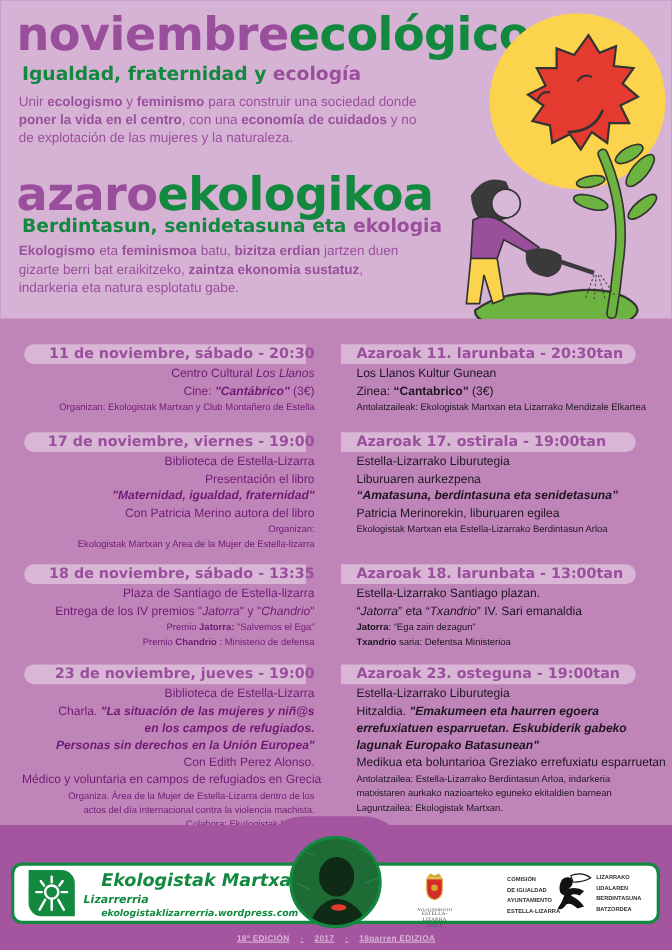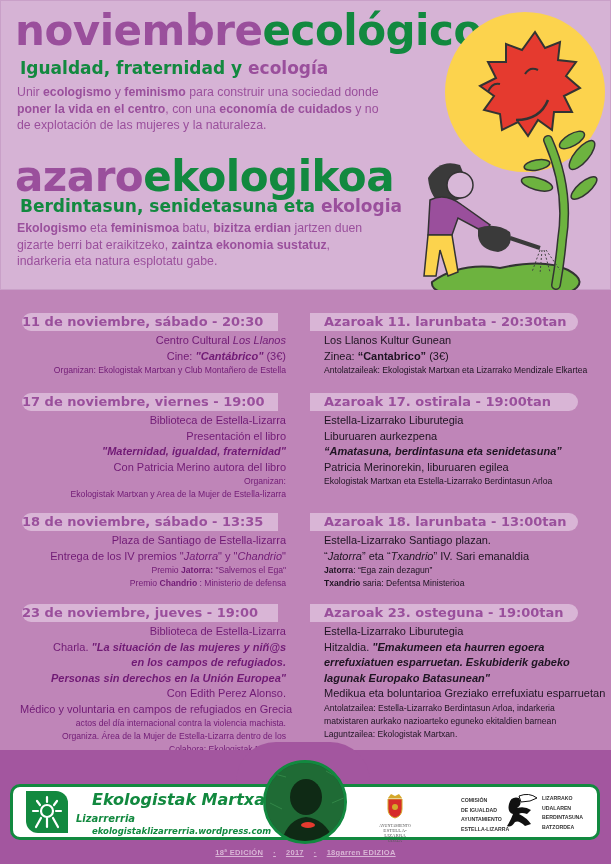--- a/index.html
+++ b/index.html
@@ -19,21 +19,21 @@
   .para b { font-weight: bold; }
 
   
   .illus { position: absolute; left: 420px; top: 0; width: 191px; height: 300px; }
 
   
   .events { position: absolute; left: 0; top: 290px; width: 611px; height: 460px; background: #bf85b8; }
   .event { position: absolute; left: 0; width: 611px; }
   .pill { position: absolute; left: 22px; width: 256px; height: 18px; background: #d9b5d6; border-radius: 9px 0 0 9px; }
   .pill-r { position: absolute; left: 310px; width: 268px; height: 18px; background: #d9b5d6; border-radius: 0 9px 9px 0; }
-  .date-es { position: absolute; left: 22px; width: 264px; text-align: left; font-family: "DejaVu Sans", sans-serif; font-weight: bold; font-size: 13px; color: #9a4f9c; line-height: 18px; }
+  .date-es { position: absolute; left: 22px; width: 264px; text-align: right; font-family: "DejaVu Sans", sans-serif; font-weight: bold; font-size: 13px; color: #9a4f9c; line-height: 18px; }
   .date-eu { position: absolute; left: 324px; width: 260px; font-family: "DejaVu Sans", sans-serif; font-weight: bold; font-size: 13px; color: #9a4f9c; line-height: 18px; }
   .col-es { position: absolute; left: 20px; width: 266px; text-align: right; color: #701a75; }
   .col-eu { position: absolute; left: 324px; width: 282px; text-align: left; color: #1e1422; }
   .ln { font-size: 11px; line-height: 15.5px; white-space: nowrap; }
   .sm { font-size: 8.6px; line-height: 13px; white-space: nowrap; }
   .it { font-style: italic; }
   .bd { font-weight: bold; }
 
   
   .footer { position: absolute; left: 0; top: 750px; width: 611px; height: 114px; background: #a3569f; }
@@ -181,22 +181,22 @@
     <div class="pill-r"></div>
     <div class="date-es">23 de noviembre, jueves - 19:00</div>
     <div class="date-eu">Azaroak 23. osteguna - 19:00tan</div>
     <div class="col-es" style="top:20px;">
       <div class="ln">Biblioteca de Estella-Lizarra</div>
       <div class="ln"><span>Charla. </span><span class="bd it">"La situación de las mujeres y niñ@s</span></div>
       <div class="ln bd it">en los campos de refugiados.</div>
       <div class="ln bd it">Personas sin derechos en la Unión Europea"</div>
       <div class="ln">Con Edith Perez Alonso.</div>
       <div class="ln">Médico y voluntaria en campos de refugiados en Grecia</div>
+      <div class="sm">Organiza. Área de la Mujer de Estella-Lizarra dentro de los</div>
       <div class="sm">actos del día internacional contra la violencia machista.</div>
-      <div class="sm">Organiza. Área de la Mujer de Estella-Lizarra dentro de los</div>
       <div class="sm">Colabora: Ekologistak Martxan</div>
     </div>
     <div class="col-eu" style="top:20px;">
       <div class="ln">Estella-Lizarrako Liburutegia</div>
       <div class="ln"><span>Hitzaldia. </span><span class="bd it">"Emakumeen eta haurren egoera</span></div>
       <div class="ln bd it">errefuxiatuen esparruetan. Eskubiderik gabeko</div>
       <div class="ln bd it">lagunak Europako Batasunean"</div>
       <div class="ln">Medikua eta boluntarioa Greziako errefuxiatu esparruetan</div>
       <div class="sm">Antolatzailea: Estella-Lizarrako Berdintasun Arloa, indarkeria</div>
       <div class="sm">matxistaren aurkako nazioarteko eguneko ekitaldien barnean</div>

